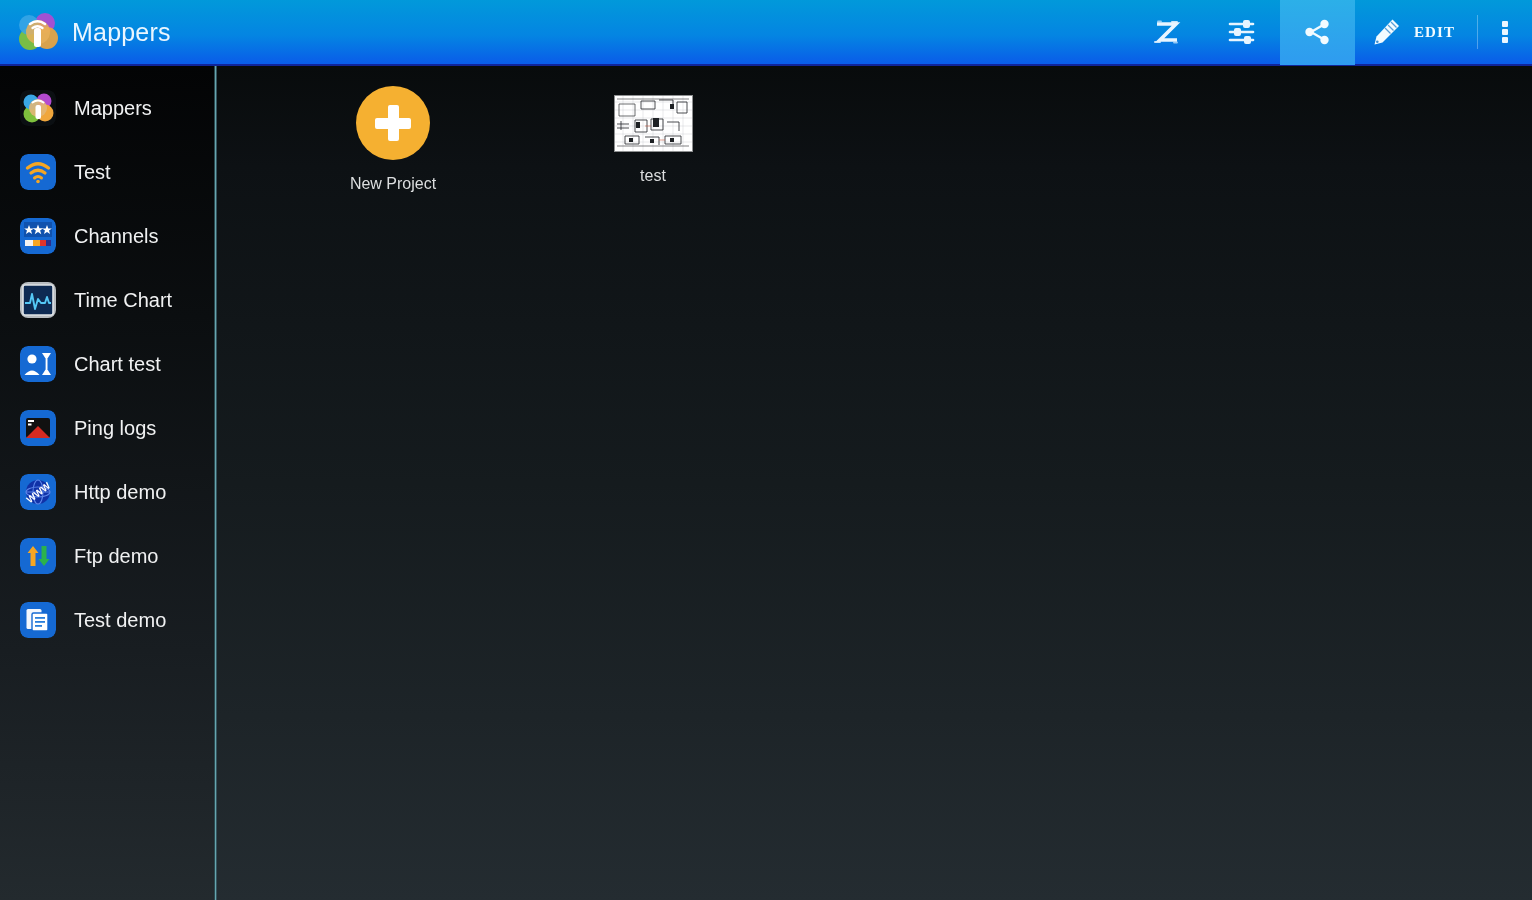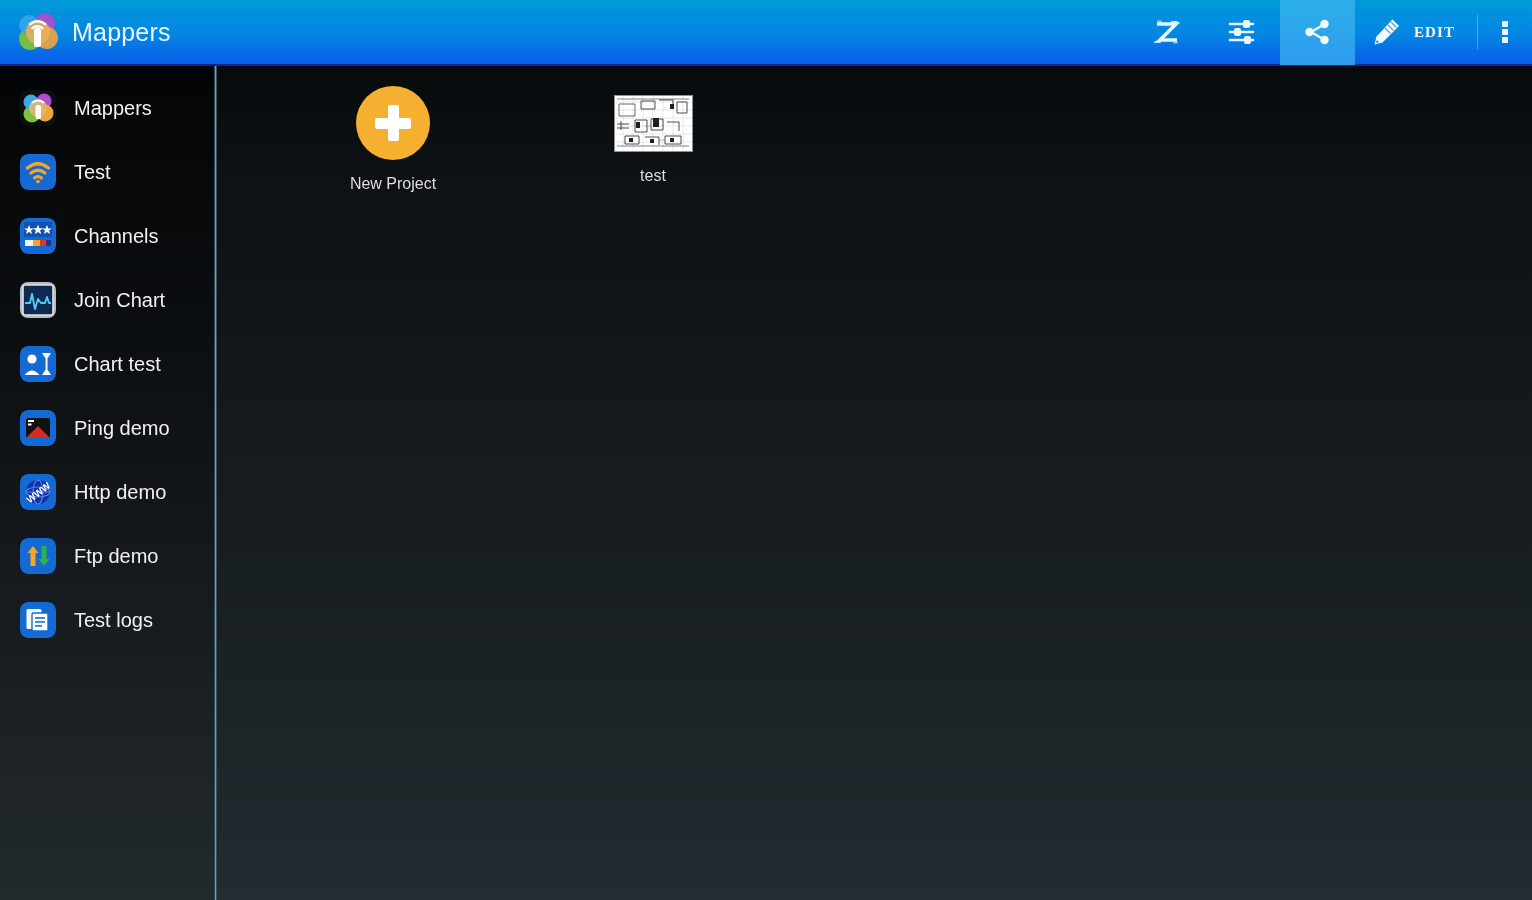--- a/index.html
+++ b/index.html
@@ -243,21 +243,21 @@
 
     <div class="side-item">
       <span class="side-icon">
         <svg width="36" height="36" viewBox="0 0 36 36">
           <rect width="36" height="36" rx="5" fill="#b8bcc0"></rect>
           <rect x="3" y="3" width="30" height="30" rx="2" fill="#0e2a52"></rect>
           <rect x="3" y="3" width="30" height="30" rx="2" fill="none" stroke="#dfe3e6" stroke-width="1.6"></rect>
           <path d="M5 21 L10 21 L12 12 L15 27 L18 17 L21 21 L25 21 L27 15 L29 21 L31 21" stroke="#55c8f5" stroke-width="1.9" fill="none" stroke-linejoin="round"></path>
         </svg>
       </span>
-      <span class="side-label">Join Chart</span>
+      <span class="side-label">Time Chart</span>
     </div>
 
     <div class="side-item">
       <span class="side-icon">
         <svg width="36" height="36" viewBox="0 0 36 36">
           <rect width="36" height="36" rx="8" fill="#1569d3"></rect>
           <circle cx="12" cy="13" r="4.6" fill="#fff"></circle>
           <path d="M4.5 29 q7.5 -9 15 0 Z" fill="#fff"></path>
           <path d="M22 7 h9 l-4.5 7 z" fill="#fff"></path>
           <path d="M22 29 h9 l-4.5 -7 z" fill="#fff"></path>
@@ -270,21 +270,21 @@
     <div class="side-item">
       <span class="side-icon">
         <svg width="36" height="36" viewBox="0 0 36 36">
           <rect width="36" height="36" rx="8" fill="#1569d3"></rect>
           <rect x="6" y="8" width="24" height="20" rx="2" fill="#111"></rect>
           <path d="M6 28 L18 16 L30 28 Z" fill="#d62b22"></path>
           <rect x="8" y="10" width="6" height="2" fill="#fff"></rect>
           <rect x="8" y="13.5" width="3.5" height="2" fill="#fff"></rect>
         </svg>
       </span>
-      <span class="side-label">Ping demo</span>
+      <span class="side-label">Ping logs</span>
     </div>
 
     <div class="side-item">
       <span class="side-icon">
         <svg width="36" height="36" viewBox="0 0 36 36">
           <rect width="36" height="36" rx="8" fill="#1569d3"></rect>
           <circle cx="18" cy="18" r="12" fill="#1032a8"></circle>
           <ellipse cx="18" cy="18" rx="12" ry="5" fill="none" stroke="#5b84e8" stroke-width="1.1"></ellipse>
           <ellipse cx="18" cy="18" rx="5" ry="12" fill="none" stroke="#5b84e8" stroke-width="1.1"></ellipse>
           <line x1="6" y1="18" x2="30" y2="18" stroke="#5b84e8" stroke-width="1.1"></line>
@@ -312,21 +312,21 @@
           <rect x="6.5" y="7" width="15" height="20" rx="1.5" fill="#fff" opacity=".95"></rect>
           <rect x="12" y="11" width="16" height="18" rx="1.5" fill="#fff"></rect>
           <rect x="12" y="11" width="16" height="18" rx="1.5" fill="none" stroke="#1569d3" stroke-width="1.4"></rect>
           <g fill="#2b7fdb">
             <rect x="15" y="15" width="10" height="1.8"></rect>
             <rect x="15" y="19" width="10" height="1.8"></rect>
             <rect x="15" y="23" width="7" height="1.8"></rect>
           </g>
         </svg>
       </span>
-      <span class="side-label">Test logs</span>
+      <span class="side-label">Test demo</span>
     </div>
 
   </div>
 
   <div class="divider"></div>
 
   <div class="main">
     <div class="main-bg"></div>
 
     <div class="grid">

